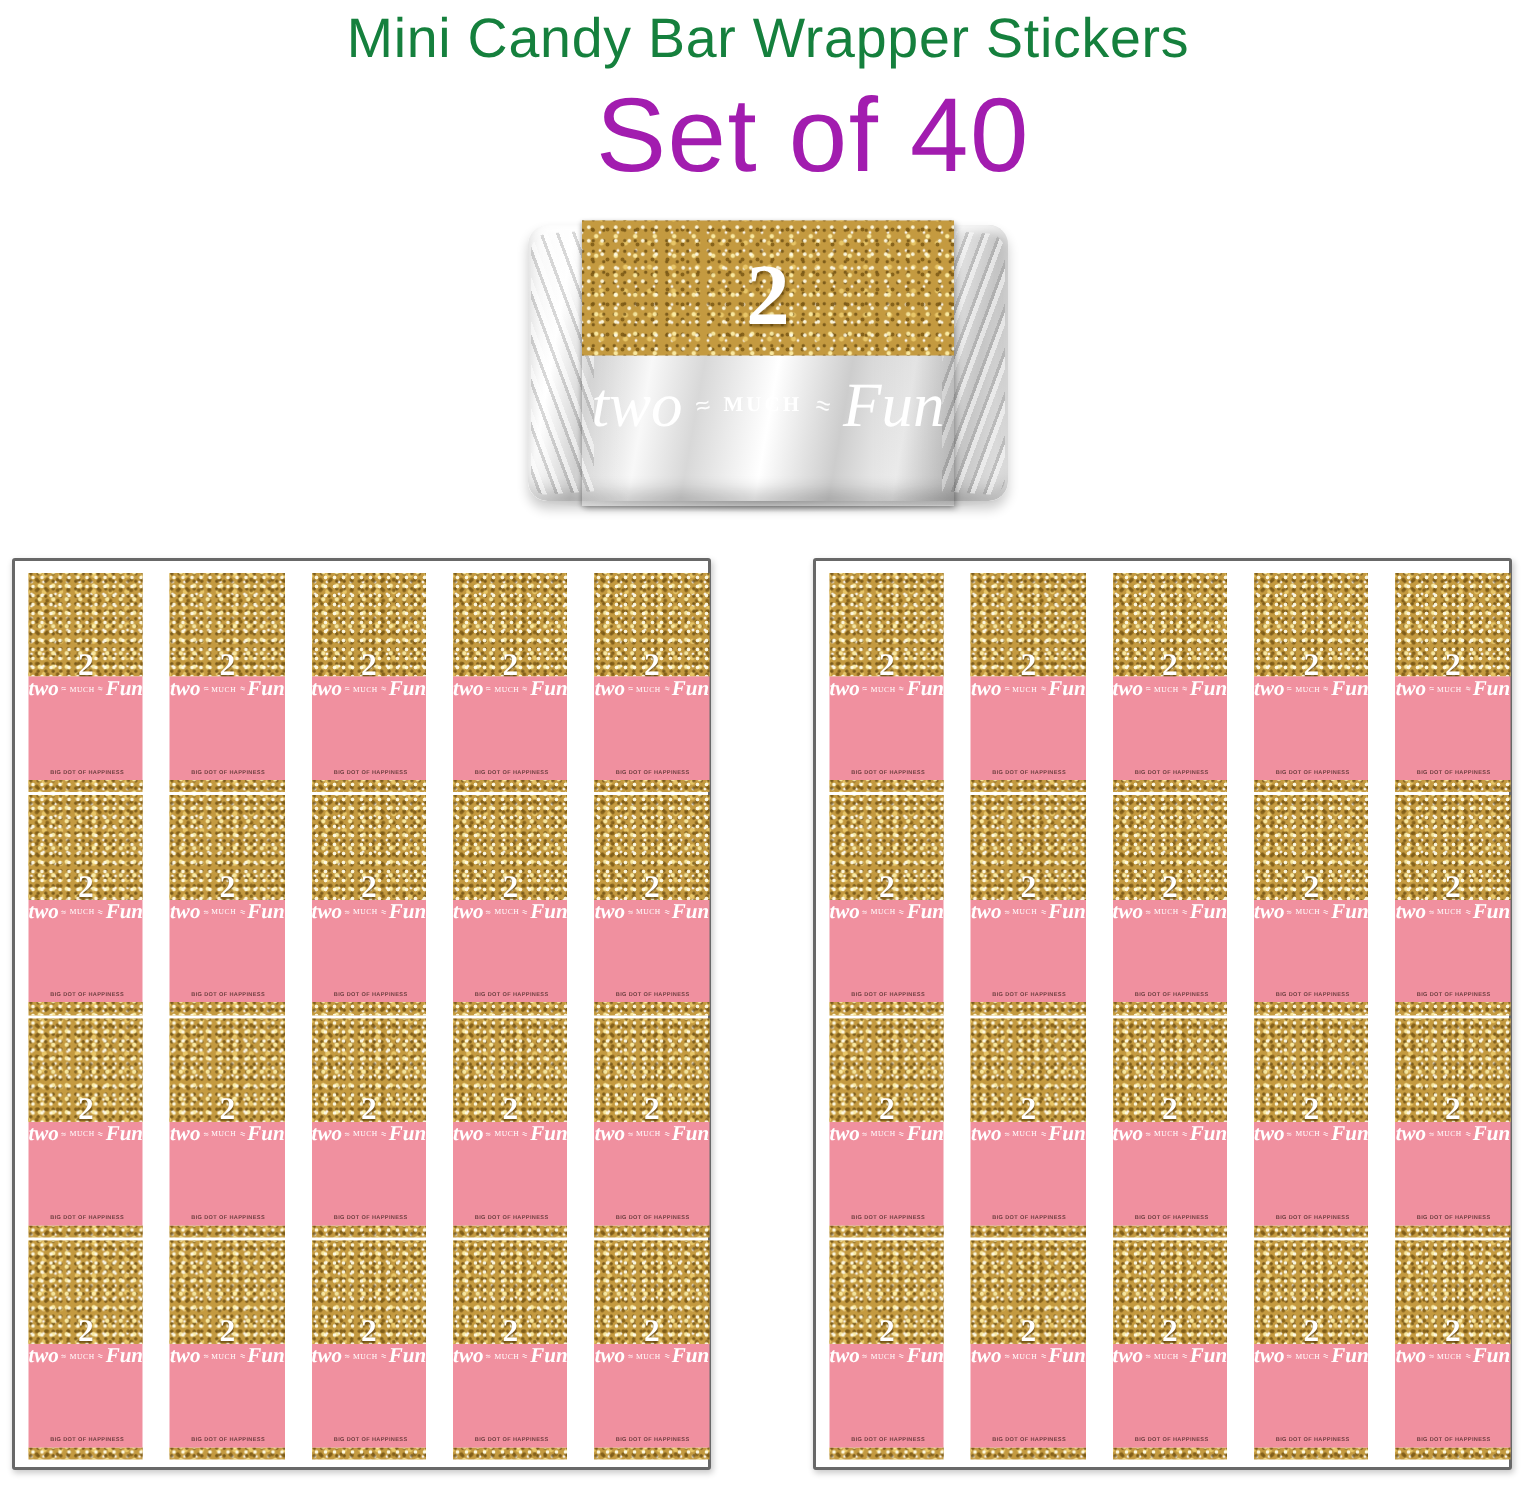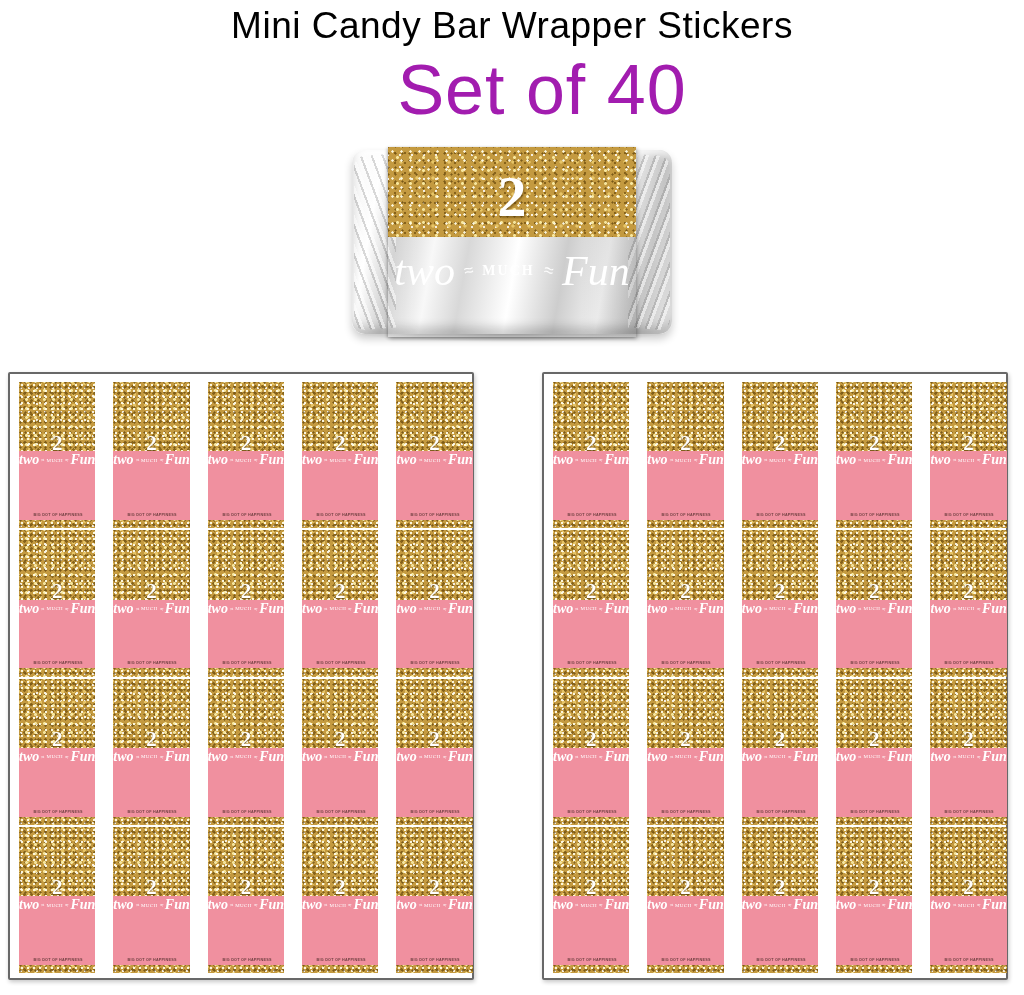--- a/index.html
+++ b/index.html
@@ -1,21 +1,21 @@
 <!DOCTYPE html>
 <html><head>
 <meta charset="utf-8">
 <style>
   html,body{margin:0;padding:0;background:#fff;}
   .stage{position:relative;width:1024px;height:995px;margin:0 auto;background:#ffffff;
          font-family:"Liberation Sans",sans-serif;overflow:hidden;}
 
   
   .title{position:absolute;top:5px;left:0;width:100%;text-align:center;
-         font-size:37px;font-weight:400;letter-spacing:.5px;color:#000000;}
+         font-size:37px;font-weight:400;letter-spacing:.5px;color:#15803d;}
   .subtitle{position:absolute;top:50px;left:0;width:100%;text-align:center;
          font-size:70px;font-weight:400;letter-spacing:1px;color:#a21caf;padding-left:30px;}
 
   
   .gold-tex{
     background-color:#c49a40;
     background-image:
       radial-gradient(circle, rgba(255,252,230,.95) 0 .9px, rgba(255,252,230,0) 1.5px),
       radial-gradient(circle, rgba(255,241,170,.9) 0 1.1px, rgba(255,241,170,0) 1.8px),
       radial-gradient(circle, rgba(124,89,20,.85) 0 1px, rgba(124,89,20,0) 1.6px),

